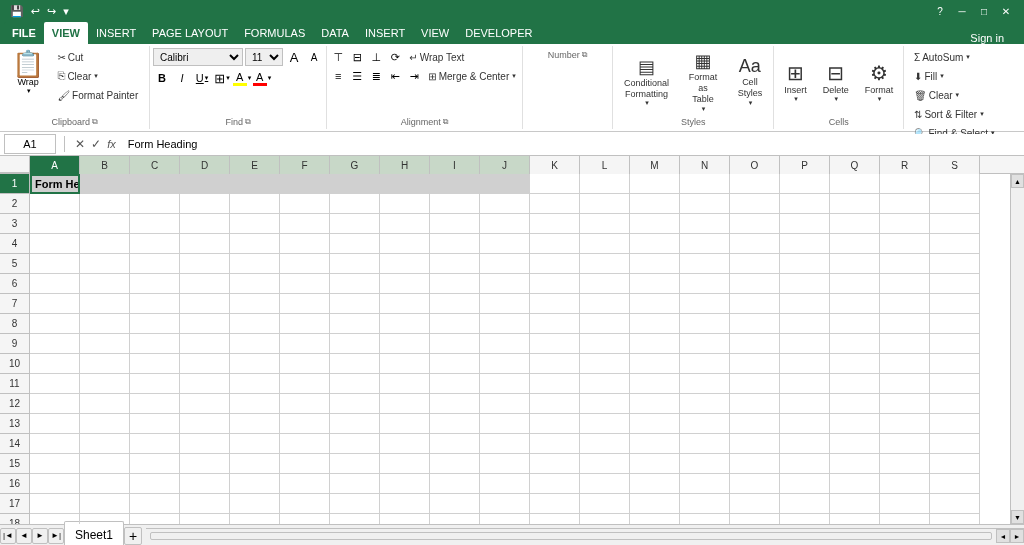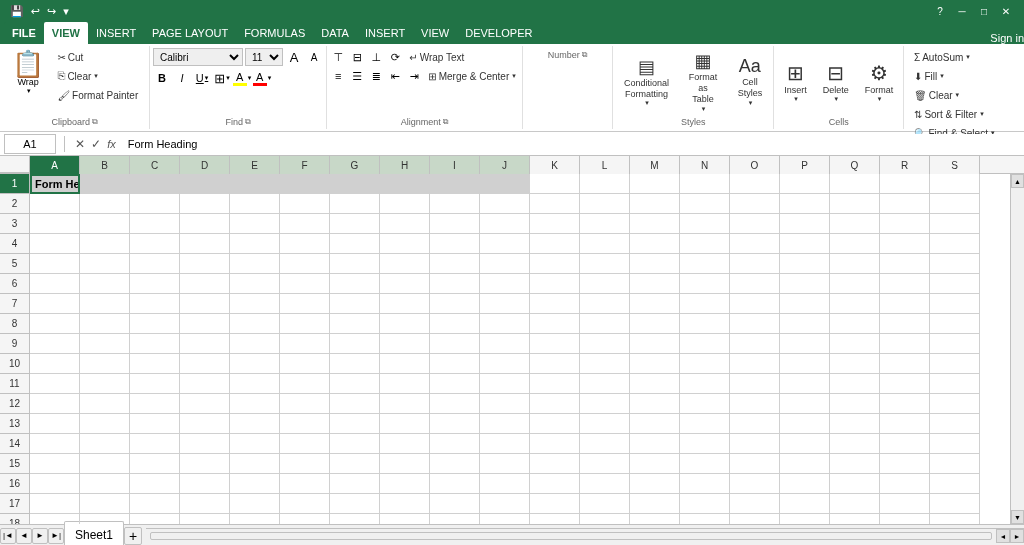--- a/index.html
+++ b/index.html
@@ -311,21 +311,21 @@
 <div id="ribbon-tabs">
   <div class="rtab active" style="background:#217346;color:#fff;font-weight:bold;">FILE</div>
   <div class="rtab active" style="background:#fff;color:#217346;">VIEW</div>
   <div class="rtab">INSERT</div>
   <div class="rtab">PAGE LAYOUT</div>
   <div class="rtab">FORMULAS</div>
   <div class="rtab">DATA</div>
   <div class="rtab">INSERT</div>
   <div class="rtab">VIEW</div>
   <div class="rtab">DEVELOPER</div>
-  <div id="signin" style="margin-left:auto;margin-right:0;color:#fff;font-size:11px;cursor:pointer;display:flex;align-items:center;">Sign in</div>
+  <div id="signin" style="margin-left:auto;margin-right:20px;color:#fff;font-size:11px;cursor:pointer;display:flex;align-items:center;">Sign in</div>
 </div>
 
 <div id="ribbon">
 
   <div class="ribbon-group">
     <div class="ribbon-group-content">
       <button class="paste-btn">
         <span class="paste-icon">📋</span>
         <span class="paste-label">Wrap</span>
         <span class="dd-arrow">▾</span>

